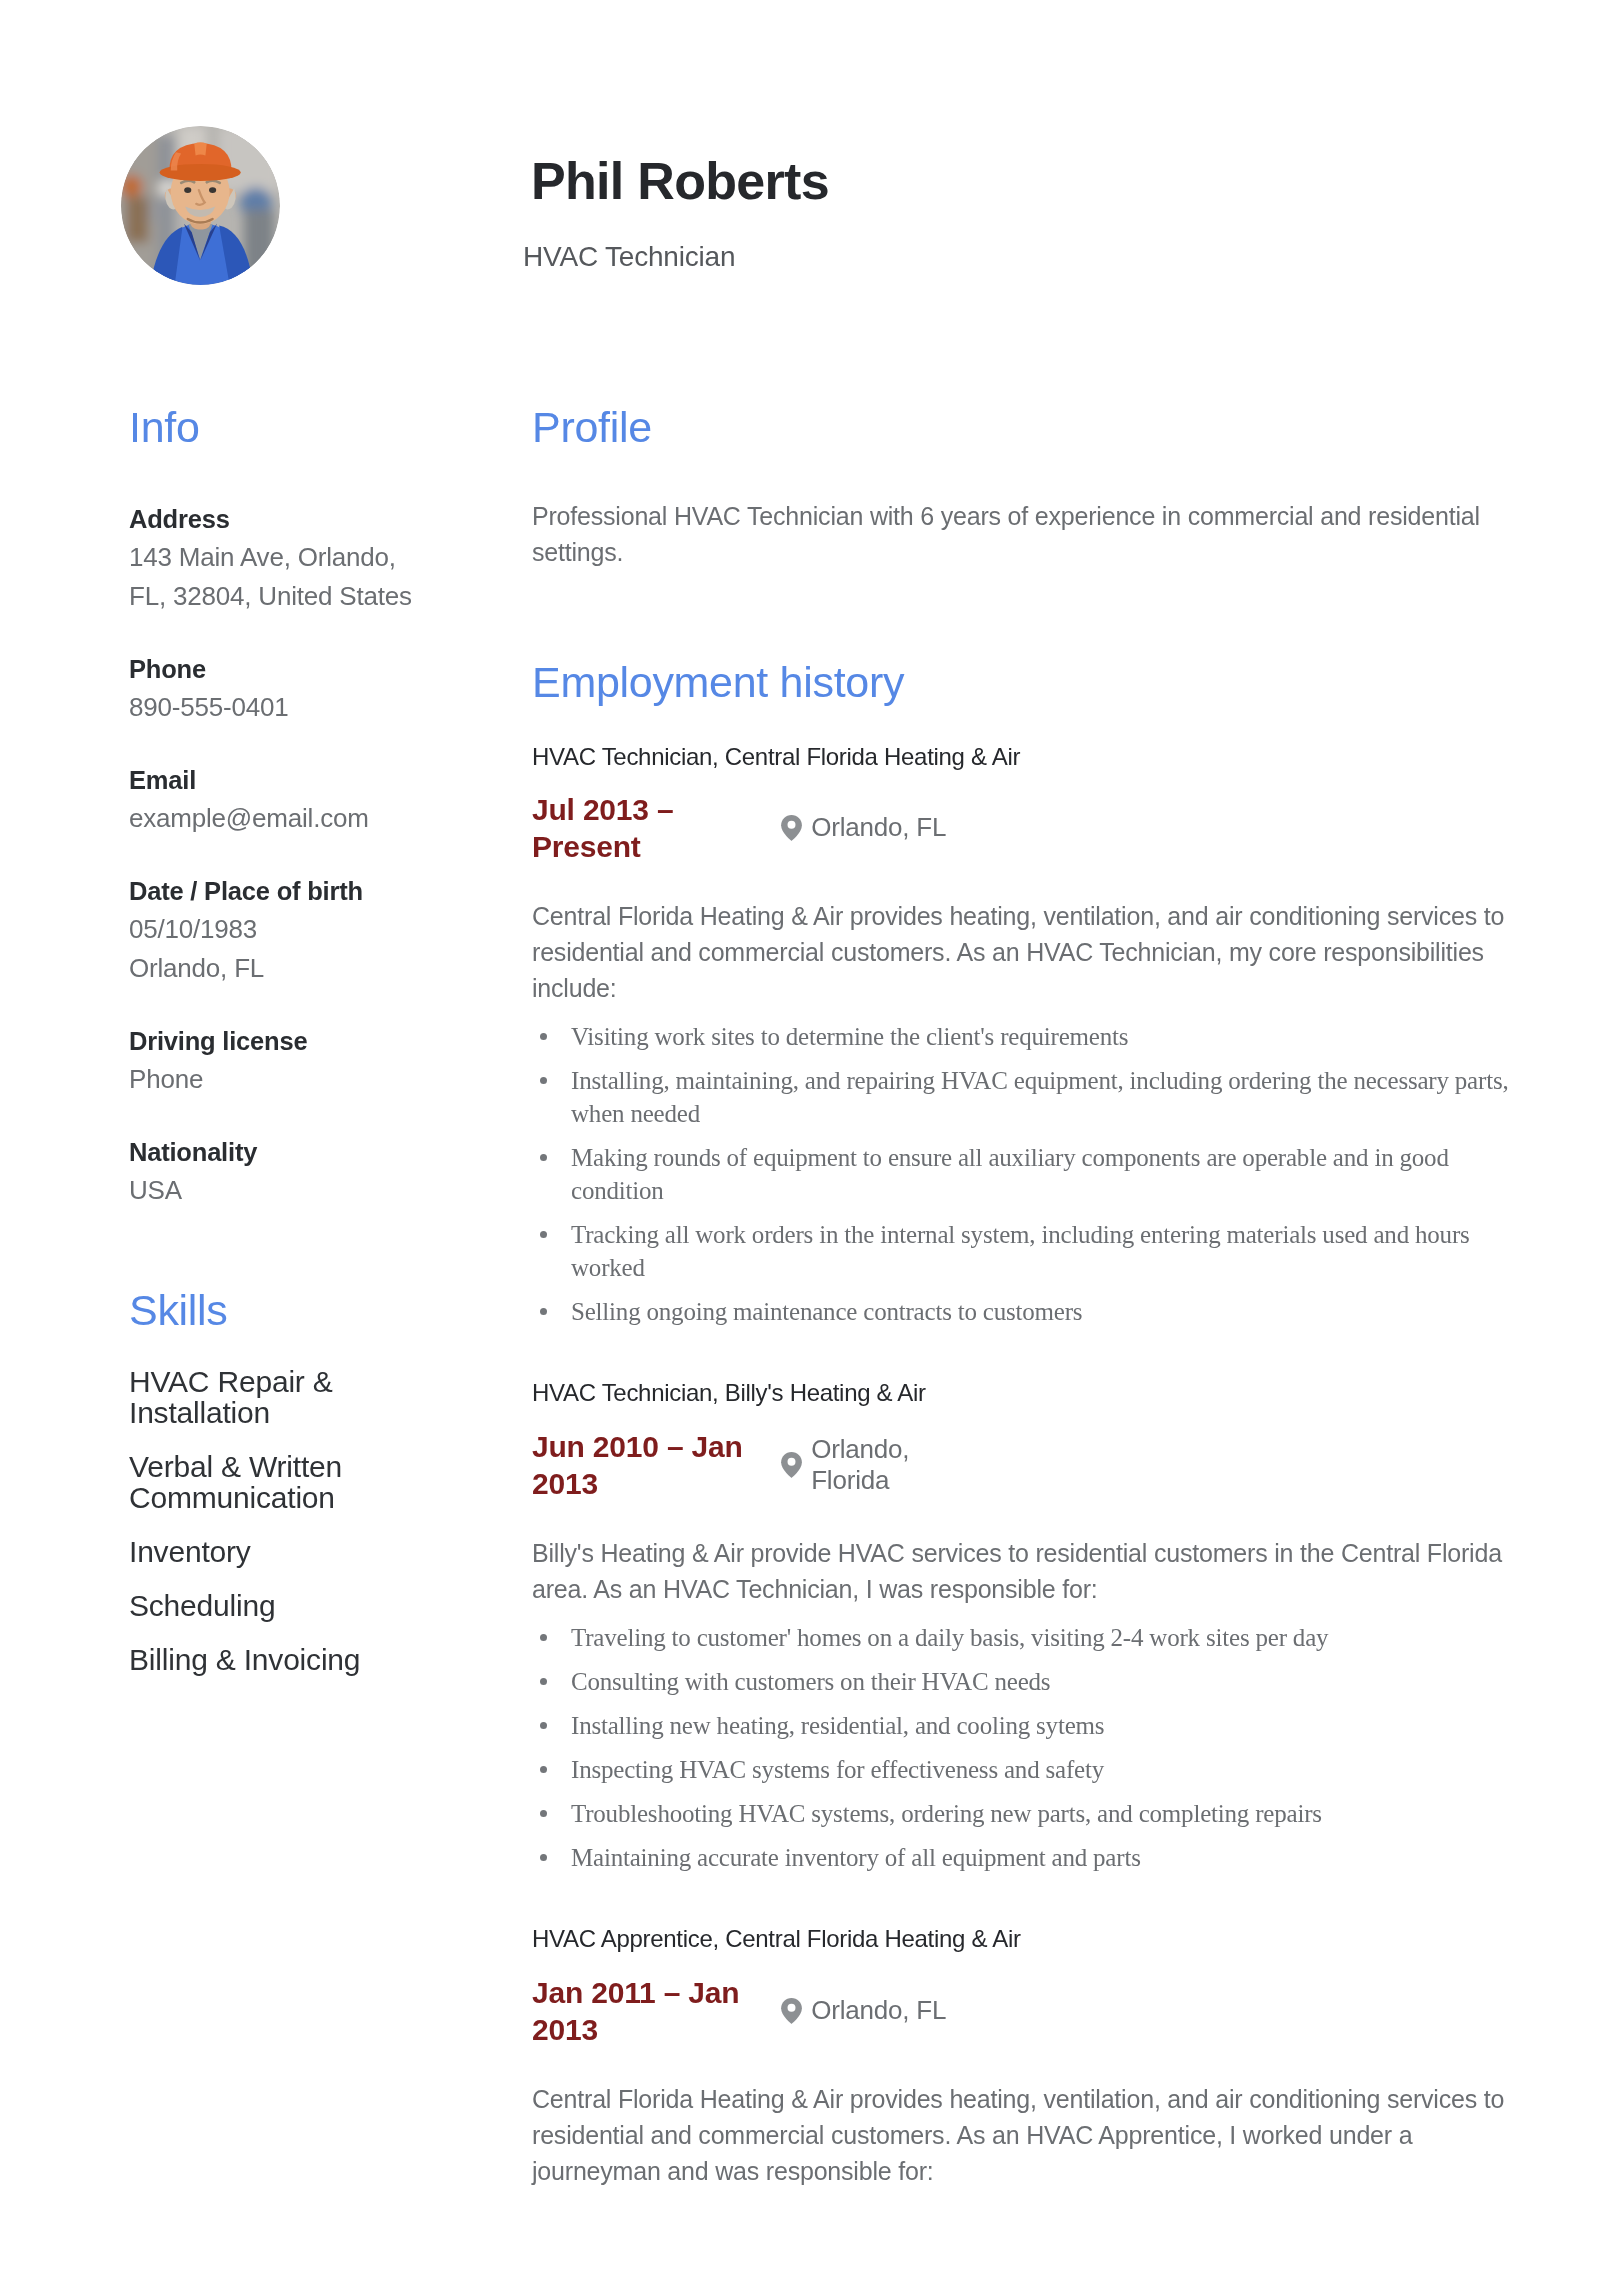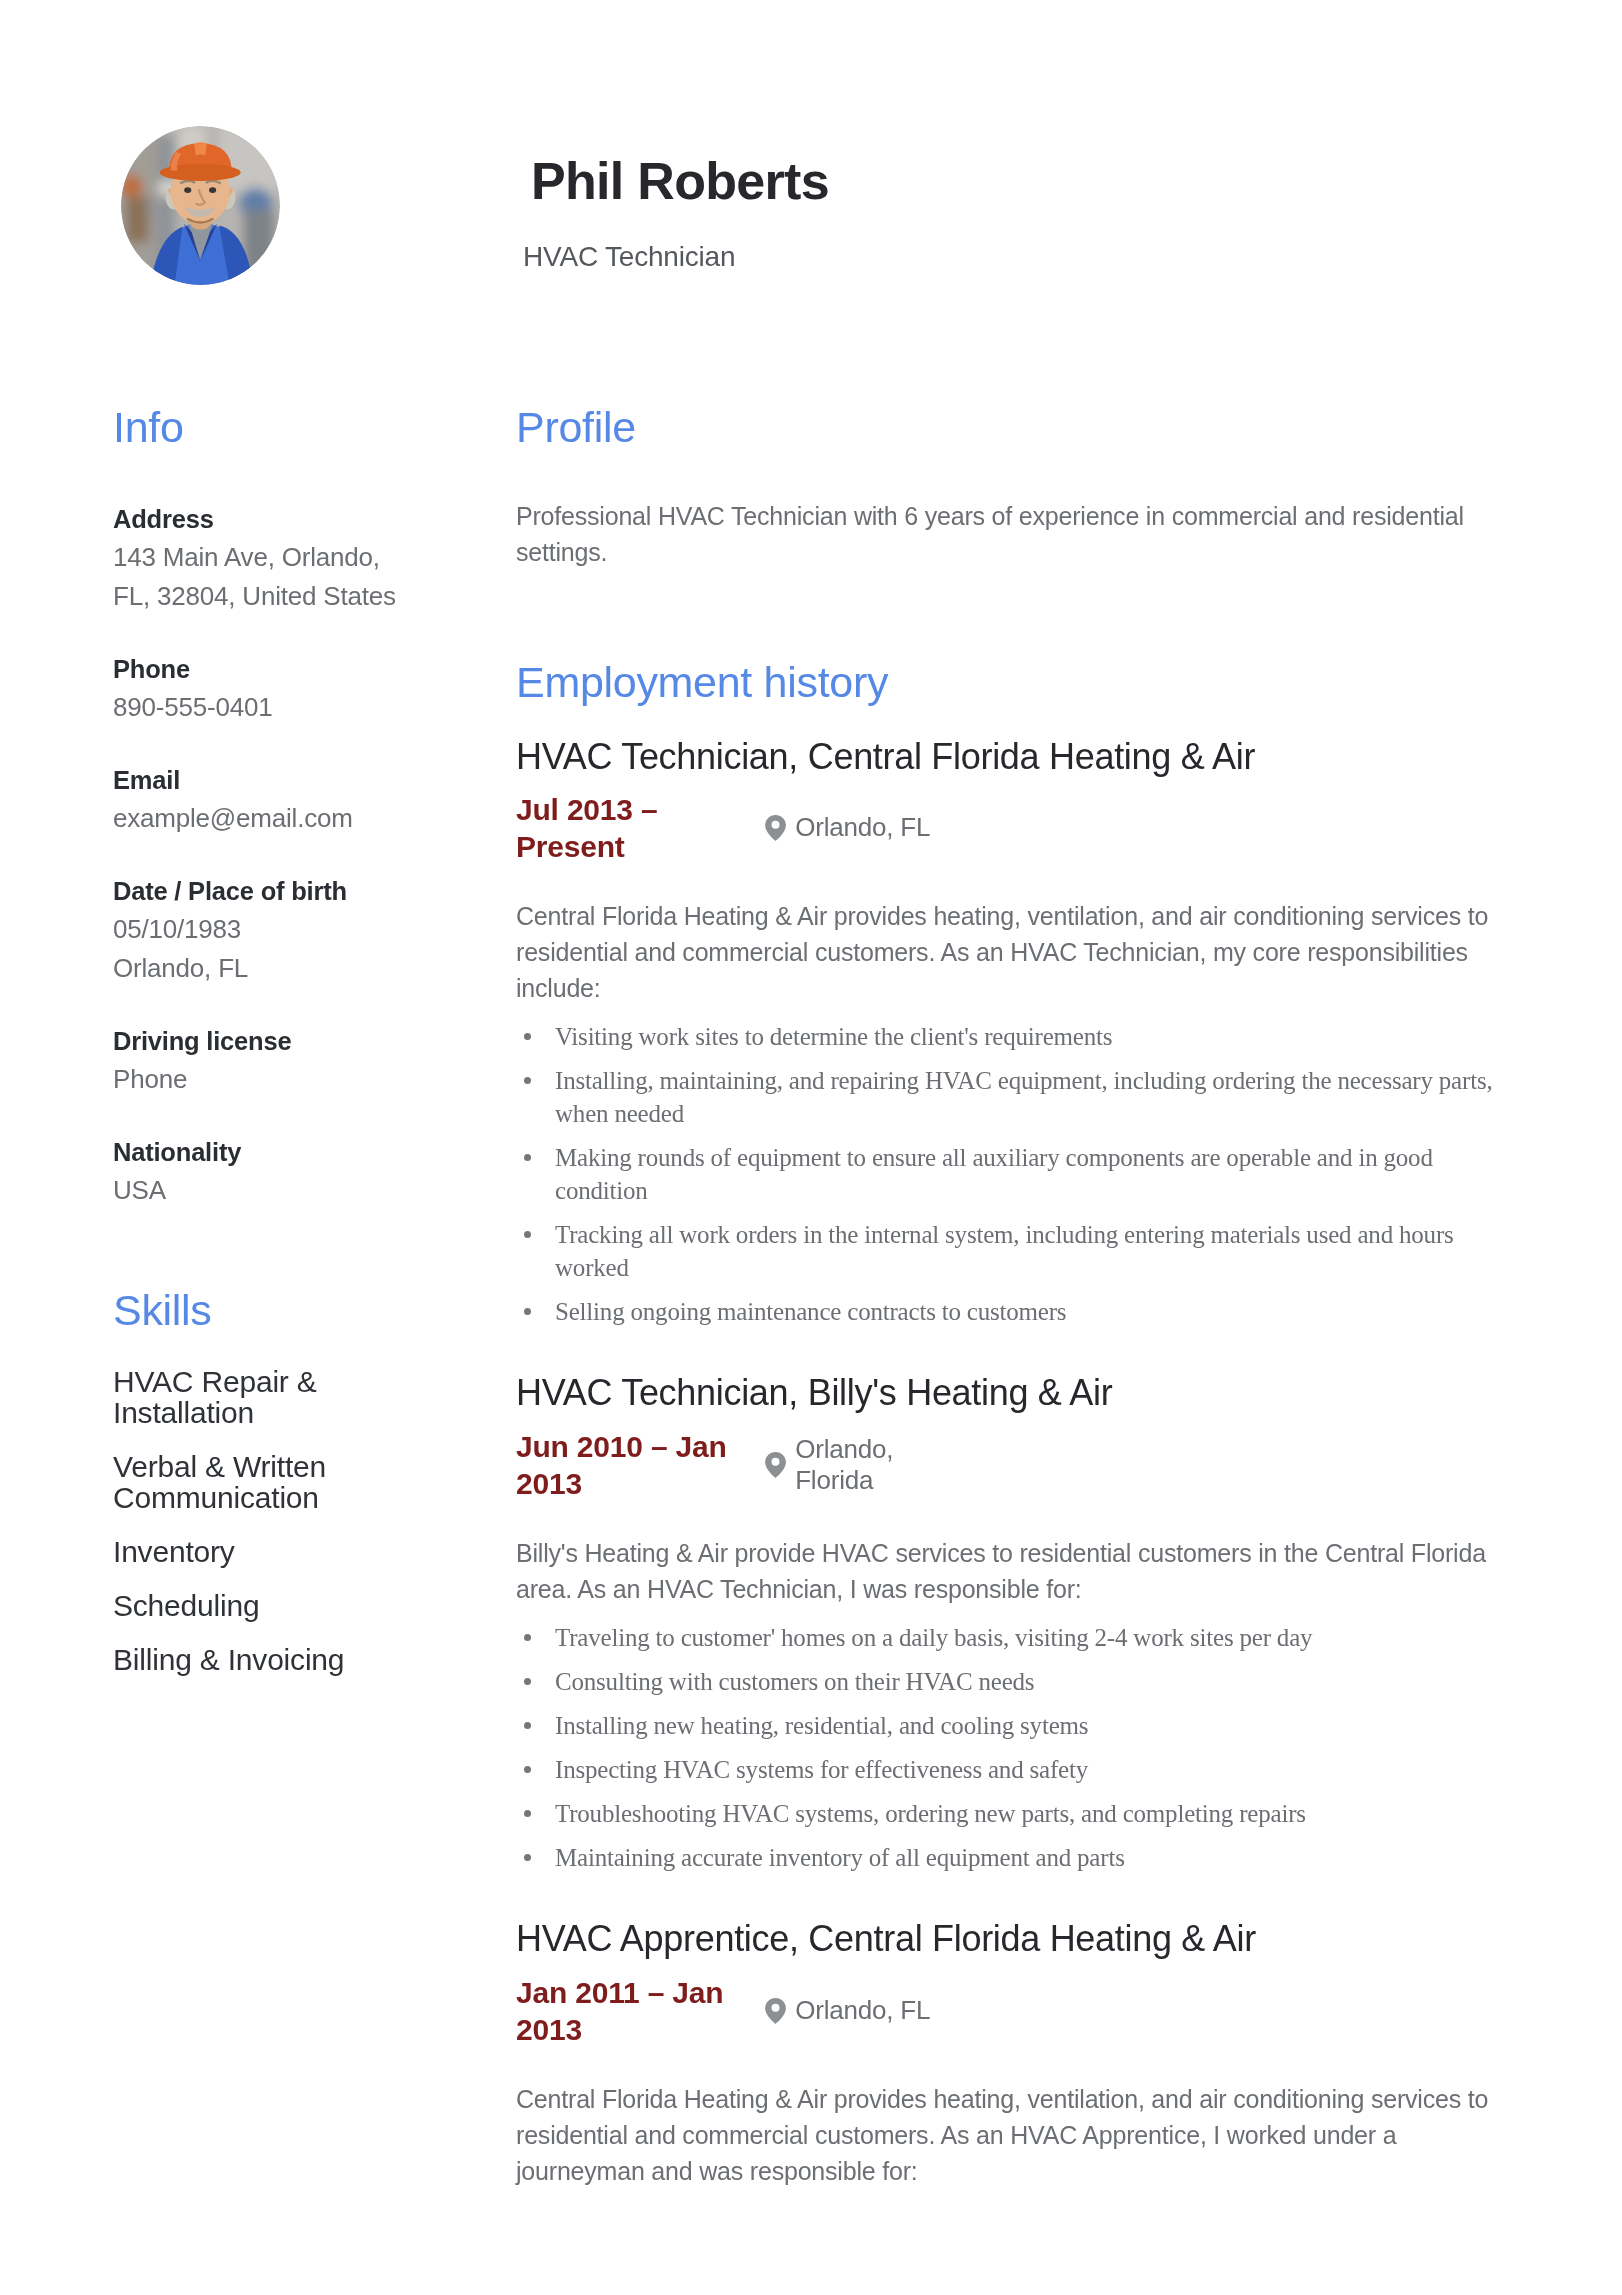--- a/index.html
+++ b/index.html
@@ -4,38 +4,38 @@
 <style>
   html,body{margin:0;padding:0;background:#ffffff;}
   .page{position:relative;width:1622px;height:2295px;background:#ffffff;overflow:hidden;
         font-family:"Liberation Sans",sans-serif;color:#26282c;}
   
   .avatar{position:absolute;left:121px;top:126px;width:159px;height:159px;border-radius:50%;overflow:hidden;}
   .identity{position:absolute;left:523px;top:147px;}
   .person-name{margin:8px;font-size:52px;font-weight:700;letter-spacing:-0.7px;color:#26282c;line-height:1.0;}
   .person-subtitle{margin-top:34px;font-size:28px;color:#55585c;letter-spacing:-0.2px;}
   
-  .columns{position:absolute;top:402px;left:113px;right:111px;display:flex;gap:95px;}
+  .columns{position:absolute;top:402px;left:129px;right:111px;display:flex;gap:95px;}
   .sidebar{width:308px;flex:none;}
   .main{flex:1;min-width:0;}
   .heading{margin:0;font-size:43px;font-weight:400;color:#5688e5;line-height:1.2;letter-spacing:-0.3px;}
   
   .info-heading{margin-bottom:47px;}
   .group{margin-bottom:35px;}
   .group-label{font-size:25.5px;font-weight:700;color:#2a2d31;line-height:37px;letter-spacing:-0.2px;}
   .vline{font-size:26px;color:#6b6e72;line-height:39px;letter-spacing:-0.2px;}
   .vline:empty{display:none;}
   .skills-heading{margin-top:75px;margin-bottom:30px;}
   .skills{list-style:none;margin:0;padding:0;}
   .skills li{font-size:30px;color:#2f3236;line-height:31px;margin-bottom:23px;letter-spacing:-0.2px;}
   
   .profile-text{margin:44px 0 0;font-size:25px;color:#6b6e72;line-height:36px;letter-spacing:-0.2px;}
   .employment-heading{margin-top:87px;}
   .job + .job{margin-top:46px;}
-  .job-title{margin:29.4px 0 0;font-size:36px;font-weight:400;color:#26282c;line-height:37px;letter-spacing:-0.3px;}
+  .job-title{margin:29.4px 0 0;font-size:24px;font-weight:400;color:#26282c;line-height:37px;letter-spacing:-0.3px;}
   .meta{display:flex;align-items:center;margin-top:16.4px;}
   .dates{width:249px;flex:none;font-size:30px;color:#7f1d1d;letter-spacing:-0.2px;line-height:37px;font-weight:bold;}
   .pin{flex:none;display:inline-flex;align-items:center;}
   .pin svg{width:21px;height:26px;display:block;}
   .loc{margin-left:9.2px;font-size:26px;color:#6b6e72;line-height:31px;letter-spacing:-0.2px;}
   .loc-line{display:block;}
   .loc-line:empty{display:none;}
   .job-desc{margin:33px 0 0;font-size:25px;color:#6b6e72;line-height:36px;letter-spacing:-0.2px;}
   .bullets{list-style:none;margin:14.4px 0 0;padding:0 0 0 39px;}
   .bullets li{position:relative;font-size:25px;color:#6b6e72;line-height:33px;margin-bottom:11px;letter-spacing:-0.2px;font-family:Liberation Serif, serif;}

